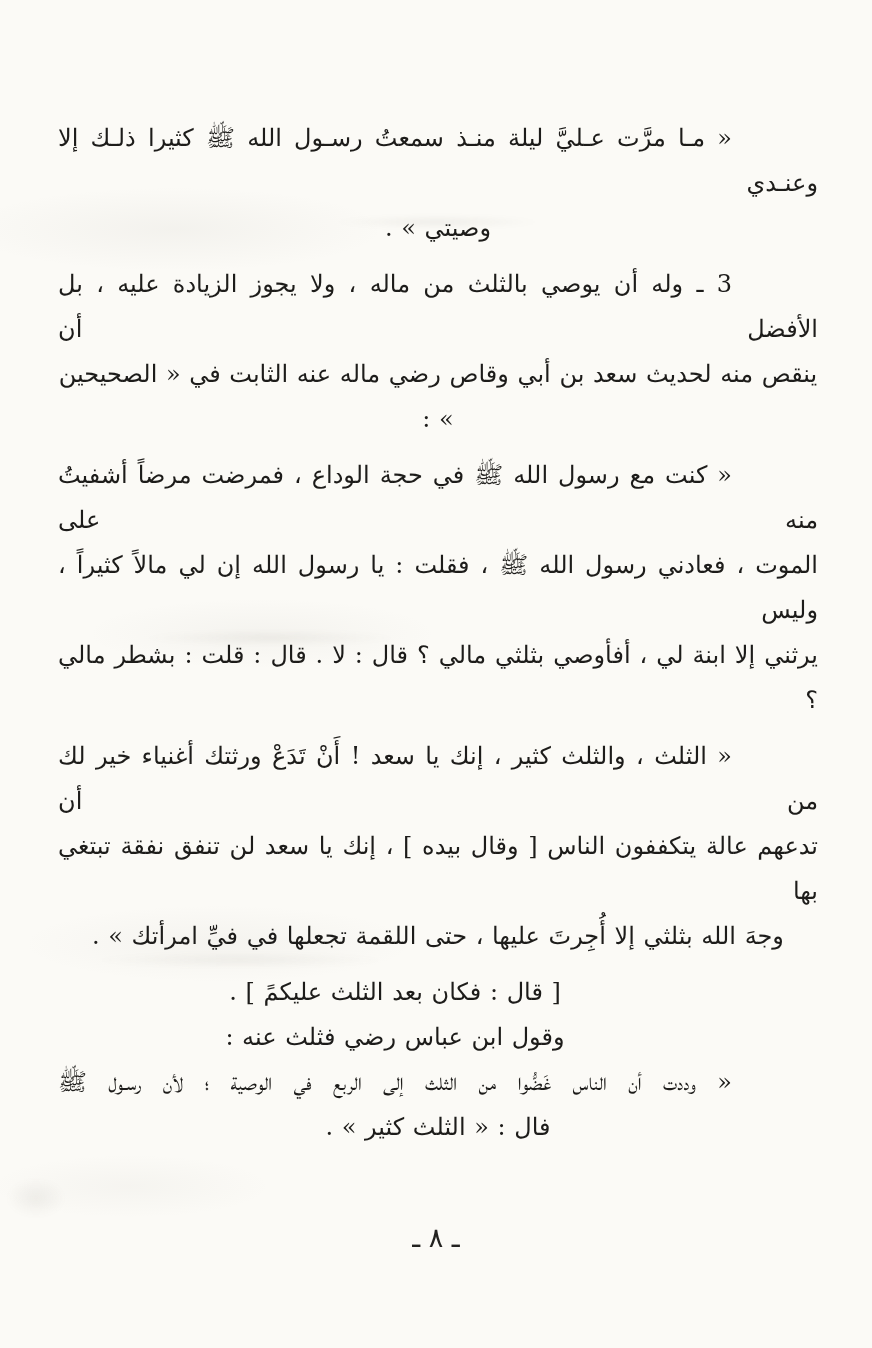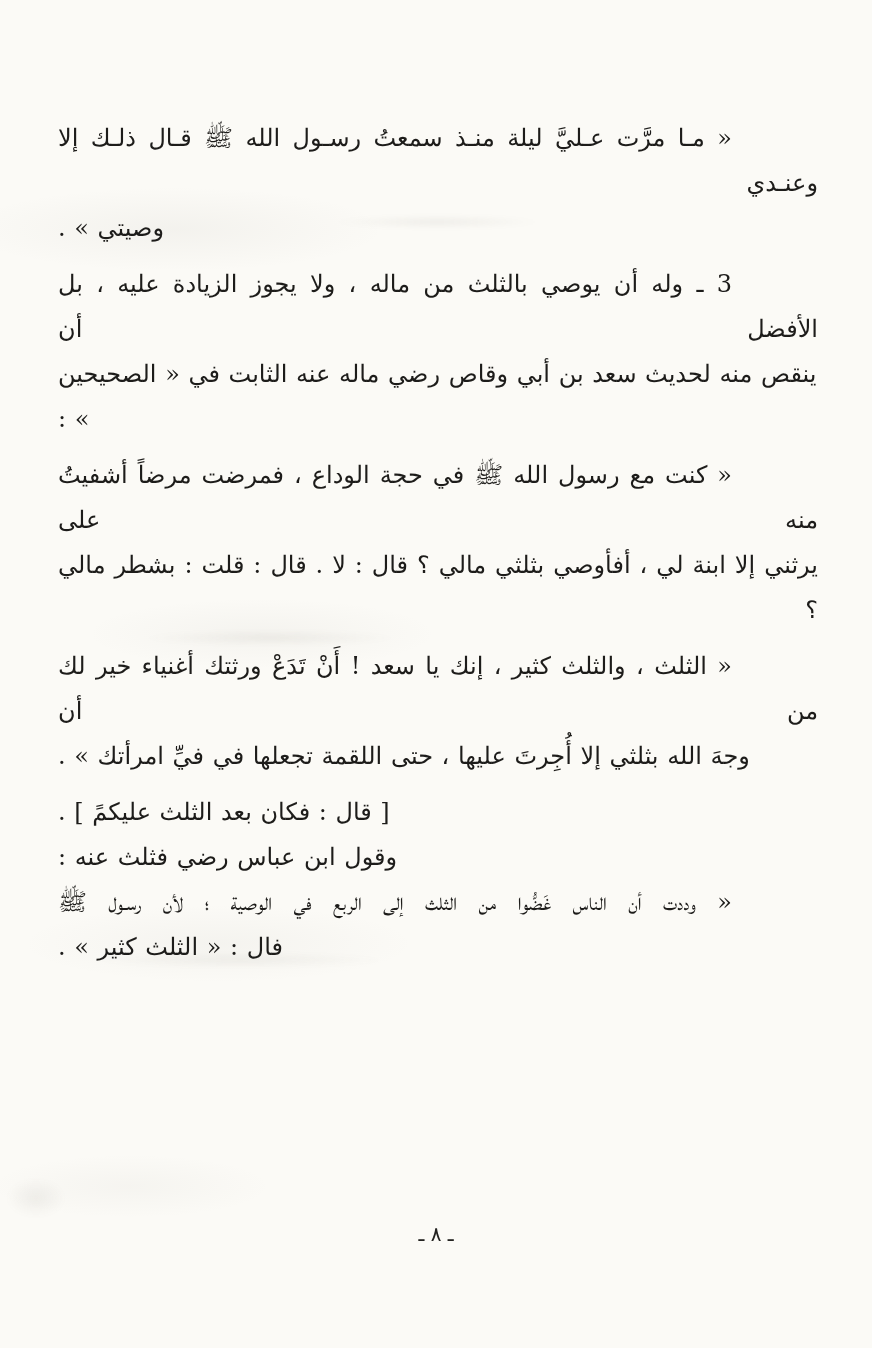--- a/index.html
+++ b/index.html
@@ -27,37 +27,37 @@
     position: absolute;
     top: 116px;
     right: 54px;
     left: 58px;
   }
   .paragraph { margin: 0; }
   .paragraph.gap { margin-top: 11px; }
   .line {
     font-size: 24px;
     line-height: 45px;
-    text-align: left;
+    text-align: center;
     letter-spacing: 0;
     word-spacing: 1px;
   }
   .line.j {
     text-align: justify;
     text-align-last: justify;
     text-justify: inter-word;
   }
   .line.indent { text-indent: 86px; }
   .page-number {
     position: absolute;
     top: 1222px;
     left: 0;
     right: 0;
     text-align: center;
-    font-size: 20px;
+    font-size: 27px;
     color: #232220;
   }
   .smudge {
     position: absolute;
     pointer-events: none;
     filter: blur(2px);
     opacity: 0.5;
   }
   .smudge-1 { top: 215px; right: 330px; width: 210px; height: 14px;
     background: radial-gradient(ellipse, rgba(120,115,105,0.18), transparent 70%); }
@@ -72,33 +72,35 @@
 <body>
 
 <div class="page">
   <div class="smudge smudge-1"></div>
   <div class="smudge smudge-2"></div>
   <div class="smudge smudge-3"></div>
   <div class="smudge smudge-4"></div>
 
   <div class="content">
       <div class="paragraph">
-        <div class="line j indent">« مـا مرَّت عـليَّ ليلة منـذ سمعتُ رسـول الله ﷺ قـال ذلـك إلا وعنـدي</div>
+        <div class="line j indent">« مـا مرَّت عـليَّ ليلة منـذ سمعتُ رسـول الله ﷺ كثيرا ذلـك إلا وعنـدي</div>
         <div class="line">وصيتي » .</div>
       </div>
       <div class="paragraph gap">
         <div class="line j indent">3 ـ وله أن يوصي بالثلث من ماله ، ولا يجوز الزيادة عليه ، بل الأفضل أن</div>
         <div class="line">ينقص منه لحديث سعد بن أبي وقاص رضي ماله عنه الثابت في « الصحيحين » :</div>
       </div>
       <div class="paragraph gap">
         <div class="line j indent">« كنت مع رسول الله ﷺ في حجة الوداع ، فمرضت مرضاً أشفيتُ منه على</div>
+        <div class="line j">الموت ، فعادني رسول الله ﷺ ، فقلت : يا رسول الله إن لي مالاً كثيراً ، وليس</div>
         <div class="line j">يرثني إلا ابنة لي ، أفأوصي بثلثي مالي ؟ قال : لا . قال : قلت : بشطر مالي ؟</div>
       </div>
       <div class="paragraph gap">
         <div class="line j indent">« الثلث ، والثلث كثير ، إنك يا سعد ! أَنْ تَدَعْ ورثتك أغنياء خير لك من أن</div>
+        <div class="line j">تدعهم عالة يتكففون الناس [ وقال بيده ] ، إنك يا سعد لن تنفق نفقة تبتغي بها</div>
         <div class="line">وجهَ الله بثلثي إلا أُجِرتَ عليها ، حتى اللقمة تجعلها في فيِّ امرأتك » .</div>
       </div>
       <div class="paragraph gap">
         <div class="line indent">[ قال : فكان بعد الثلث عليكمً ] .</div>
       </div>
       <div class="paragraph">
         <div class="line indent">وقول ابن عباس رضي فثلث عنه :</div>
       </div>
       <div class="paragraph">
         <div class="line j indent">« وددت أن الناس غَضُّوا من الثلث إلى الربع في الوصية ؛ لأن رسـول ﷺ</div>

